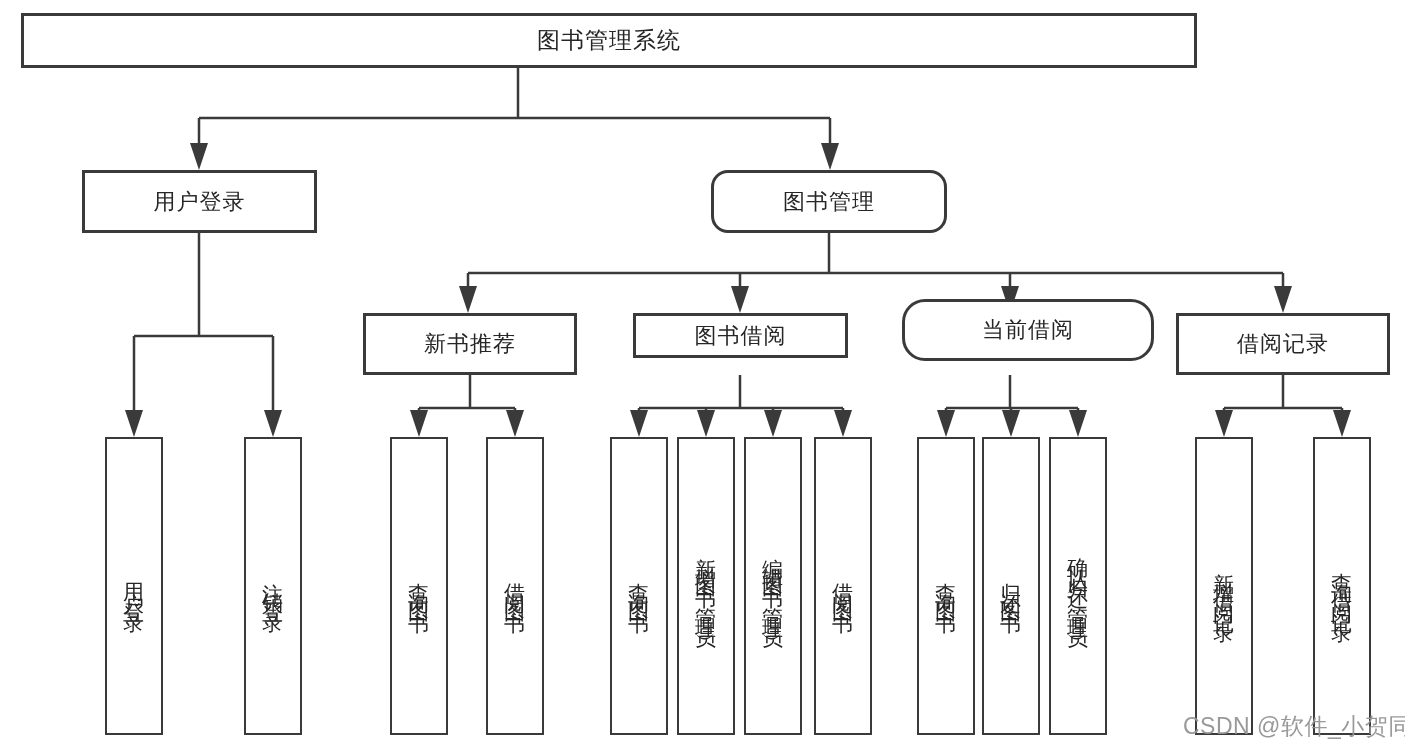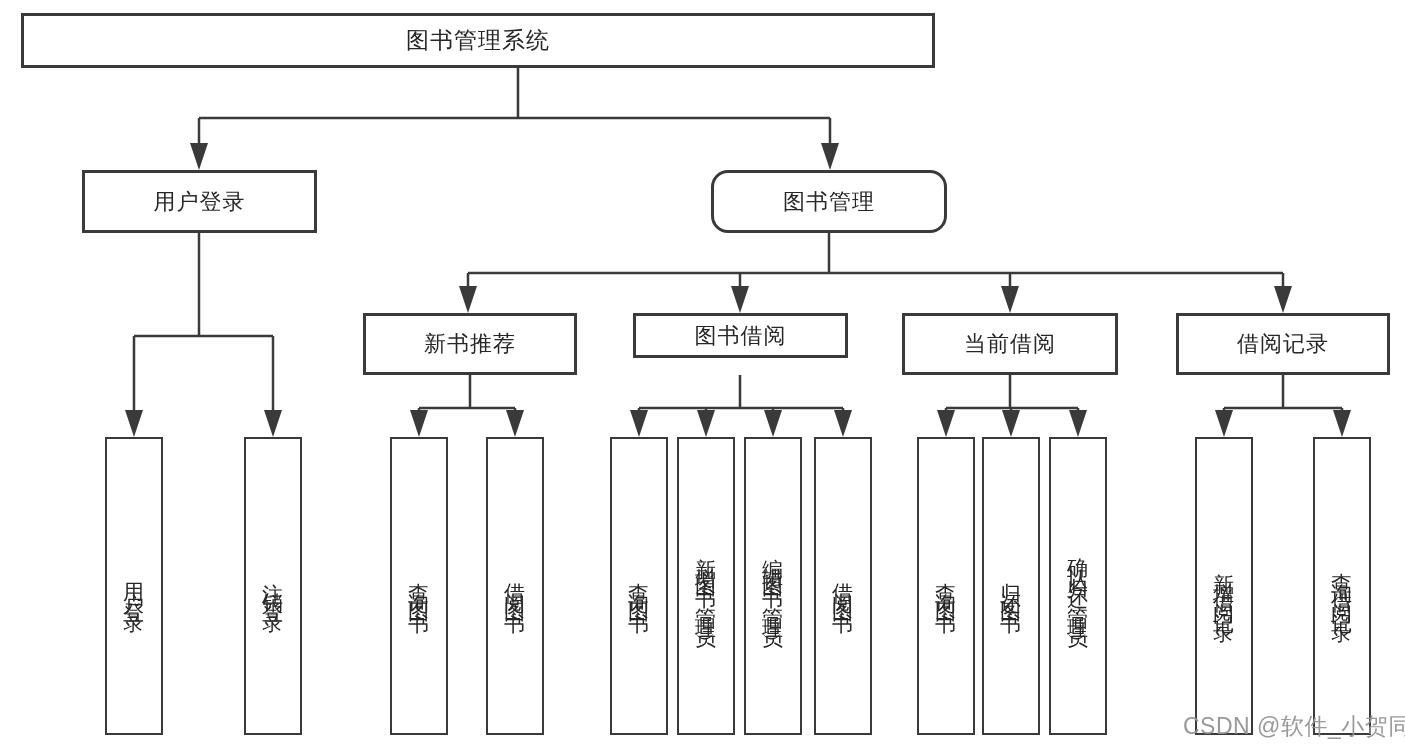--- a/index.html
+++ b/index.html
@@ -87,38 +87,38 @@
       <polygon points="773,437 764,410 782,410"></polygon>
       <polygon points="843,437 834,410 852,410"></polygon>
       <polygon points="946,437 937,410 955,410"></polygon>
       <polygon points="1011,437 1002,410 1020,410"></polygon>
       <polygon points="1078,437 1069,410 1087,410"></polygon>
       <polygon points="1224,437 1215,410 1233,410"></polygon>
       <polygon points="1342,437 1333,410 1351,410"></polygon>
     </g>
   </svg>
 
-  <div class="node root" style="left:21px; top:13px; width:914px; height:55px;">
+  <div class="node root" style="left:21px; top:13px; width:1176px; height:55px;">
     <span>图书管理系统</span>
   </div>
 
   <div class="node branch" style="left:82px; top:170px; width:235px; height:63px;">
     <span>用户登录</span>
   </div>
   <div class="node branch" style="left:711px; top:170px; width:236px; height:63px;border-radius:17px;">
     <span>图书管理</span>
   </div>
 
   <div class="node branch" style="left:363px; top:313px; width:214px; height:62px;text-align:right;">
     <span>新书推荐</span>
   </div>
   <div class="node branch" style="left:633px; top:313px; width:215px; height:45px;">
     <span>图书借阅</span>
   </div>
-  <div class="node branch" style="left:902px; top:313px; width:216px; height:62px;">
+  <div class="node branch" style="left:902px; top:299px; width:252px; height:62px;border-radius:23px;">
     <span>当前借阅</span>
   </div>
   <div class="node branch" style="left:1176px; top:313px; width:214px; height:62px;">
     <span>借阅记录</span>
   </div>
 
   <div class="node leaf" style="left:105px; top:437px; width:58px; height:298px;">
     <span class="vtext">用户登录</span>
   </div>
   <div class="node leaf" style="left:244px; top:437px; width:58px; height:298px;">

